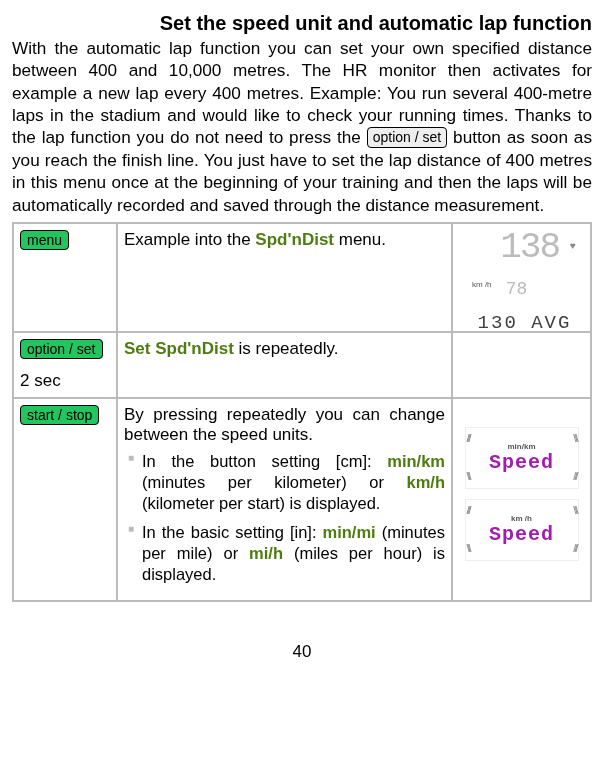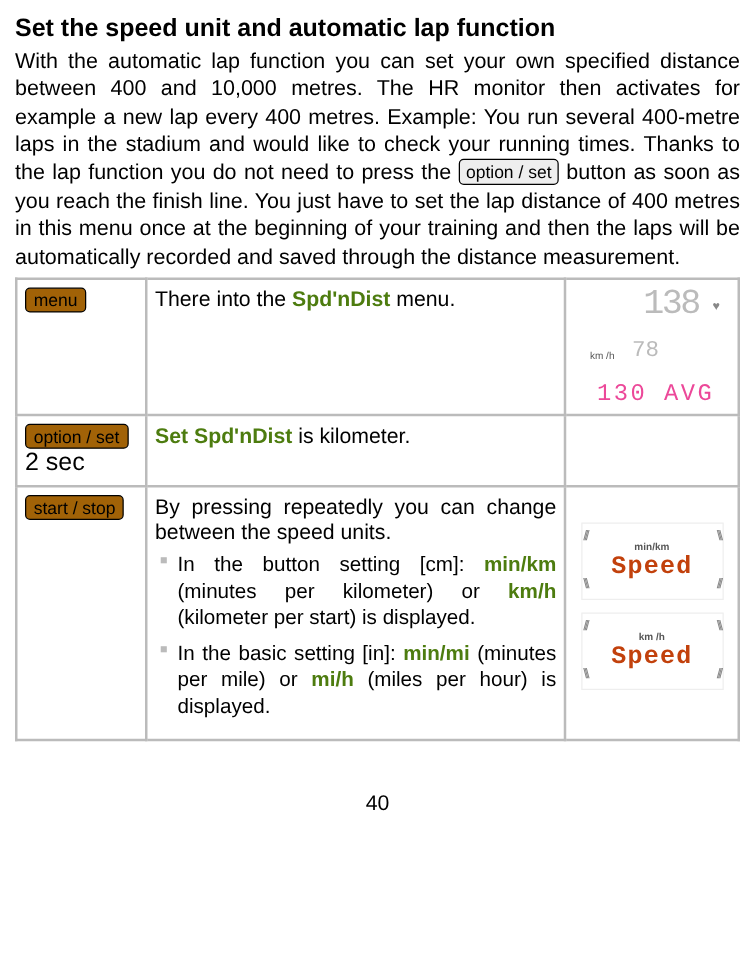--- a/index.html
+++ b/index.html
@@ -11,20 +11,21 @@
       height: 784px;
       box-sizing: border-box;
     }
     .page {
       padding: 12px 12px 0 12px;
     }
     h1 {
       font-size: 20px;
       font-weight: bold;
       margin: 0 0 2px 0;
+      text-align: right;
     }
     p {
       font-size: 17.2px;
       line-height: 1.3;
       margin: 0 0 2px 0;
       text-align: justify;
     }
     .btn-inline {
       display: inline-block;
       border: 1px solid #000;
@@ -54,28 +55,28 @@
     }
     table.instructions td.col-right {
       width: 125px;
       text-align: center;
       vertical-align: middle;
     }
     .btn-box {
       display: inline-block;
       border: 1px solid #000;
       border-radius: 4px;
-      background: #a16207;
+      background: #22c55e;
       font-size: 14px;
       padding: 1px 6px;
       white-space: nowrap;
     }
     .duration {
-      font-size: 20px;
-      margin-top: 0;
+      font-size: 17px;
+      margin-top: 12px;
     }
     .gray {
       color: #4d7c0f;
       font-weight: bold;
     }
     ul.bullets {
       list-style: none;
       padding: 0;
       margin: 6px 0 0 0;
     }
@@ -98,21 +99,21 @@
     
     .lcd1 {
       width: 115px;
       height: 95px;
       background: #fff;
       position: relative;
       margin: 0 auto;
     }
     .lcd-line1 {
       font-family: "Courier New", monospace;
-      font-size: 28px;
+      font-size: 36px;
       color: #bbb;
       text-align: right;
       padding-right: 20px;
       letter-spacing: -2px;
       line-height: 1;
     }
     .lcd-heart {
       position: absolute;
       right: 3px;
       top: 10px;
@@ -131,21 +132,21 @@
     .lcd-label {
       font-size: 8px;
       color: #555;
       position: absolute;
       left: 8px;
       top: 50px;
     }
     .lcd-line3 {
       font-family: "Courier New", monospace;
       font-size: 19px;
-      color: #ec4899;
+      color: #404040;
       letter-spacing: 2px;
       padding-left: 6px;
       padding-top: 14px;
     }
     .lcd2 {
       width: 112px;
       height: 60px;
       background: #fff;
       margin: 0 auto 10px auto;
       position: relative;
@@ -158,21 +159,21 @@
     .lcd2-unit {
       font-size: 8px;
       font-weight: bold;
       color: #555;
     }
     .lcd2-text {
       font-family: "Courier New", monospace;
       font-size: 20px;
       font-weight: bold;
       letter-spacing: 1px;
-      color: #c2410c;
+      color: #a21caf;
     }
     .dashes-l, .dashes-r {
       position: absolute;
       font-size: 11px;
       color: #888;
       letter-spacing: -2px;
     }
     .dashes-l { left: 1px; bottom: 6px; }
     .dashes-r { right: 1px; bottom: 6px; }
     .lcd2 .dashes-lt { position:absolute; left:1px; top:4px; font-size:11px; color:#888; letter-spacing:-2px;}
@@ -194,40 +195,40 @@
   </p>
 
   <table class="instructions">
 
     <tbody>
         <tr>
       <td class="col-left">
         <span class="btn-box">menu</span>
       </td>
       <td class="col-mid">
-        <span>There into the </span><span class="gray">Spd'nDist</span><span> menu.</span>
+        <span>Example into the </span><span class="gray">Spd'nDist</span><span> menu.</span>
       </td>
       <td class="col-right">
         <div class="lcd1">
           <div class="lcd-line1">138</div>
           <div class="lcd-heart">♥</div>
           <div class="lcd-line2">78</div>
           <div class="lcd-label">km /h</div>
           <div class="lcd-line3">130  AVG</div>
         </div>
       </td>
     </tr>
 
     <tr>
       <td class="col-left">
         <span class="btn-box">option / set</span>
         <div class="duration">2 sec</div>
       </td>
       <td class="col-mid">
-        <span class="gray">Set Spd'nDist</span><span> is kilometer.</span>
+        <span class="gray">Set Spd'nDist</span><span> is repeatedly.</span>
       </td>
       <td class="col-right"></td>
     </tr>
 
     <tr>
       <td class="col-left">
         <span class="btn-box">start / stop</span>
       </td>
       <td class="col-mid">
         <span>By pressing repeatedly you can change between the speed units.</span>

